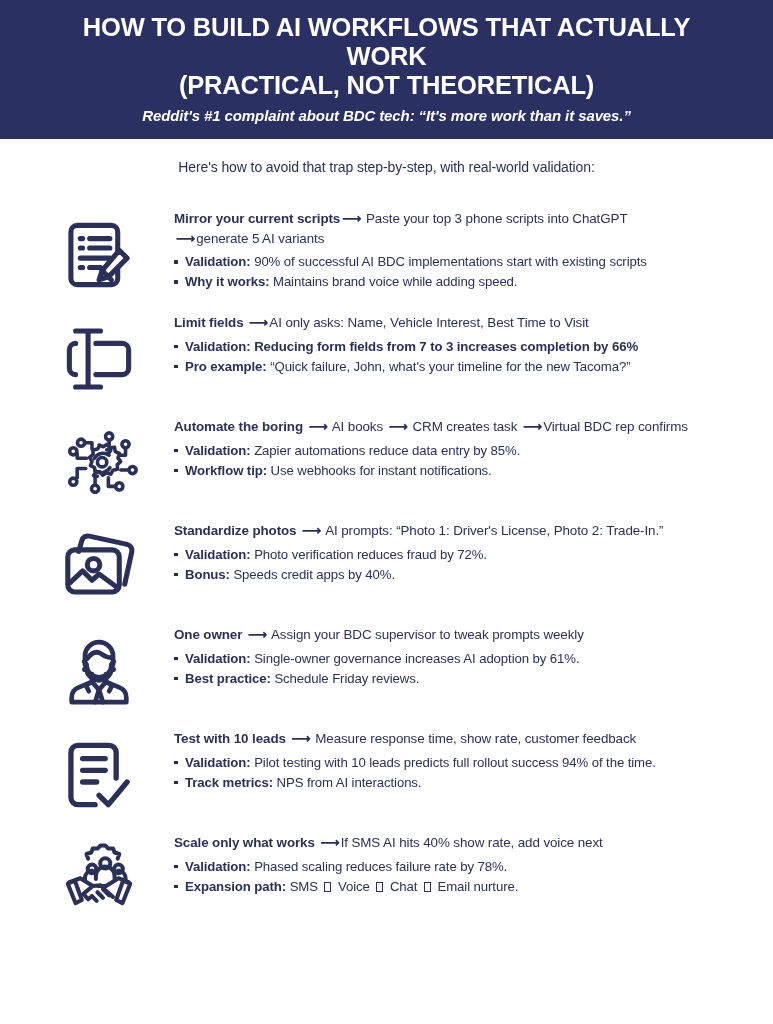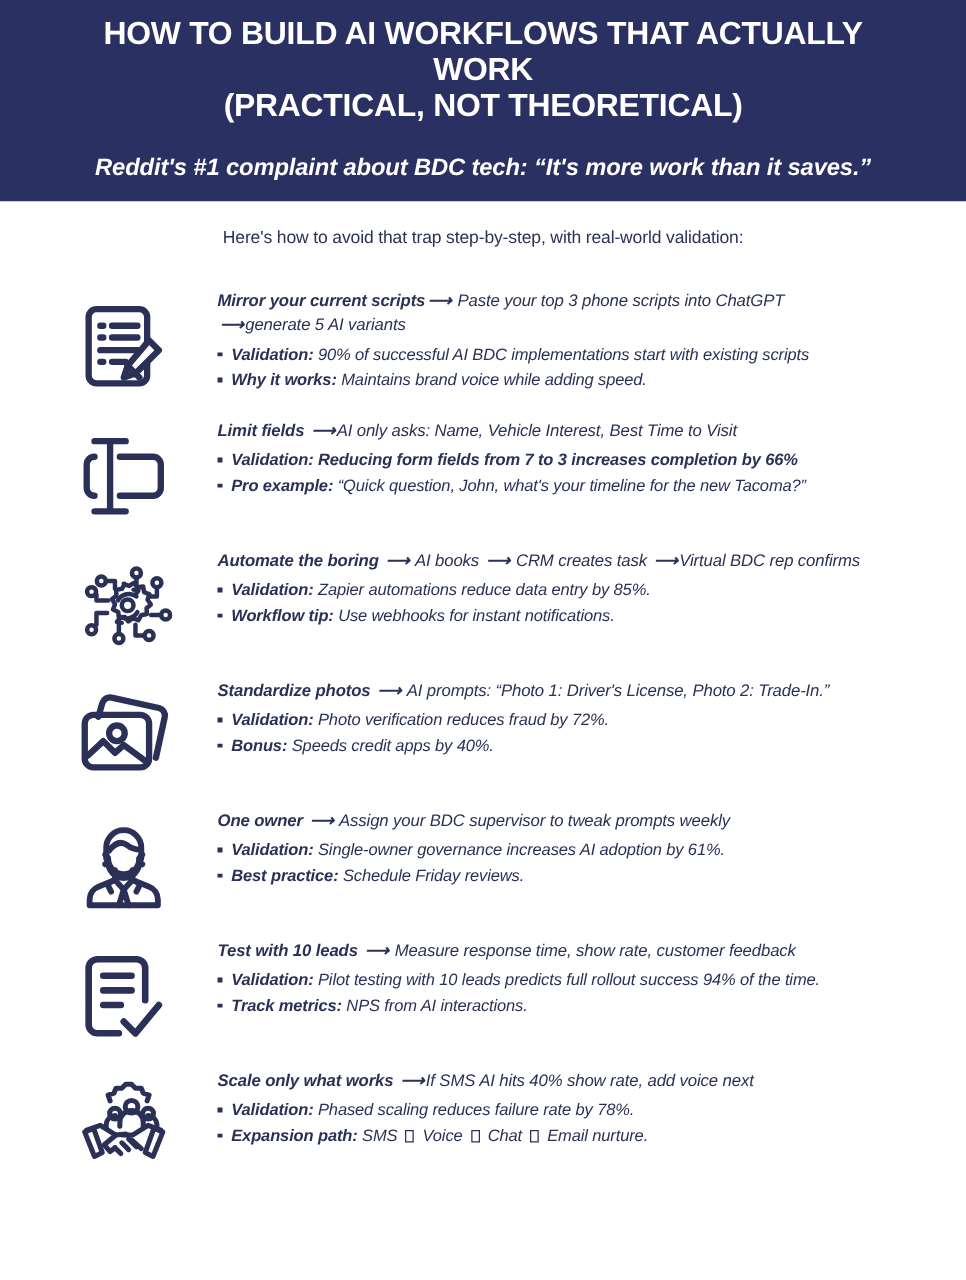--- a/index.html
+++ b/index.html
@@ -37,22 +37,22 @@
     font-size: 25.5px;
     font-weight: bold;
     line-height: 1.14;
     letter-spacing: -0.2px;
     color: #ffffff;
     text-transform: uppercase;
     padding: 0 12px;
   }
 
   .header-quote {
-    margin-top: 24px;
-    font-size: 19px;
+    margin-top: 7px;
+    font-size: 15px;
     font-style: italic;
     font-weight: bold;
     color: #ffffff;
     letter-spacing: -0.1px;
     line-height: 1.2;
   }
 
   
   .subhead {
     text-align: center;
@@ -69,21 +69,20 @@
     padding: 18px 24px 10px 24px;
     display: flex;
     flex-direction: column;
     justify-content: space-between;
   }
 
   .step {
     display: flex;
     align-items: flex-start;
     min-height: 104px;
-    font-style: italic;
   }
 
   .step-icon {
     flex: 0 0 150px;
     display: flex;
     align-items: center;
     justify-content: center;
     height: 104px;
   }
 
@@ -201,21 +200,21 @@
           <path d="M46 30 h34 a8 8 0 0 1 8 8 v24 a8 8 0 0 1 -8 8 h-34"></path>
           <path d="M36 14 h-16 M36 14 h16 M36 14 v72 M36 86 h-16 M36 86 h16"></path>
         </svg>
       </div>
       <div class="step-body">
         <div class="step-head">
           <span class="lead">Limit fields</span> <span class="arrow">⟶</span><span>AI only asks: Name, Vehicle Interest, Best Time to Visit</span>
         </div>
         <ul class="bullets">
           <li class="all-bold"><span class="blabel">Validation:</span><span> Reducing form fields from 7 to 3 increases completion by 66%</span></li>
-          <li><span class="blabel">Pro example:</span><span> “Quick question, John, what's your timeline for the new Tacoma?”</span></li>
+          <li><span class="blabel">Pro example:</span><span> “Quick failure, John, what's your timeline for the new Tacoma?”</span></li>
         </ul>
       </div>
     </div>
 
     <div class="step">
       <div class="step-icon">
         <svg viewBox="0 0 100 100" fill="none" stroke="#2b3156" stroke-width="4.6" stroke-linecap="round" stroke-linejoin="round">
           <path d="M50 27 l5.5 2.2 l5 -3.2 l3.6 4.6 l5.8 -0.9 l1 5.8 l5.4 2.3 l-1.9 5.6 l3.4 4.8 l-4.4 3.9 l0.3 5.9 l-5.8 1.2 l-2.8 5.2 l-5.5 -2.1 l-4.9 3.3 l-3.7 -4.6 l-5.9 0.6 l-0.8 -5.8 l-5.3 -2.5 l2.1 -5.5 l-3.2 -4.9 l4.5 -3.8 l-0.1 -5.9 l5.8 -1.1 l3 -5.1 z"></path>
           <circle cx="54" cy="49" r="6"></circle>
           <path d="M44 44 a13 13 0 0 1 19 -4" stroke-width="4.6"></path>

